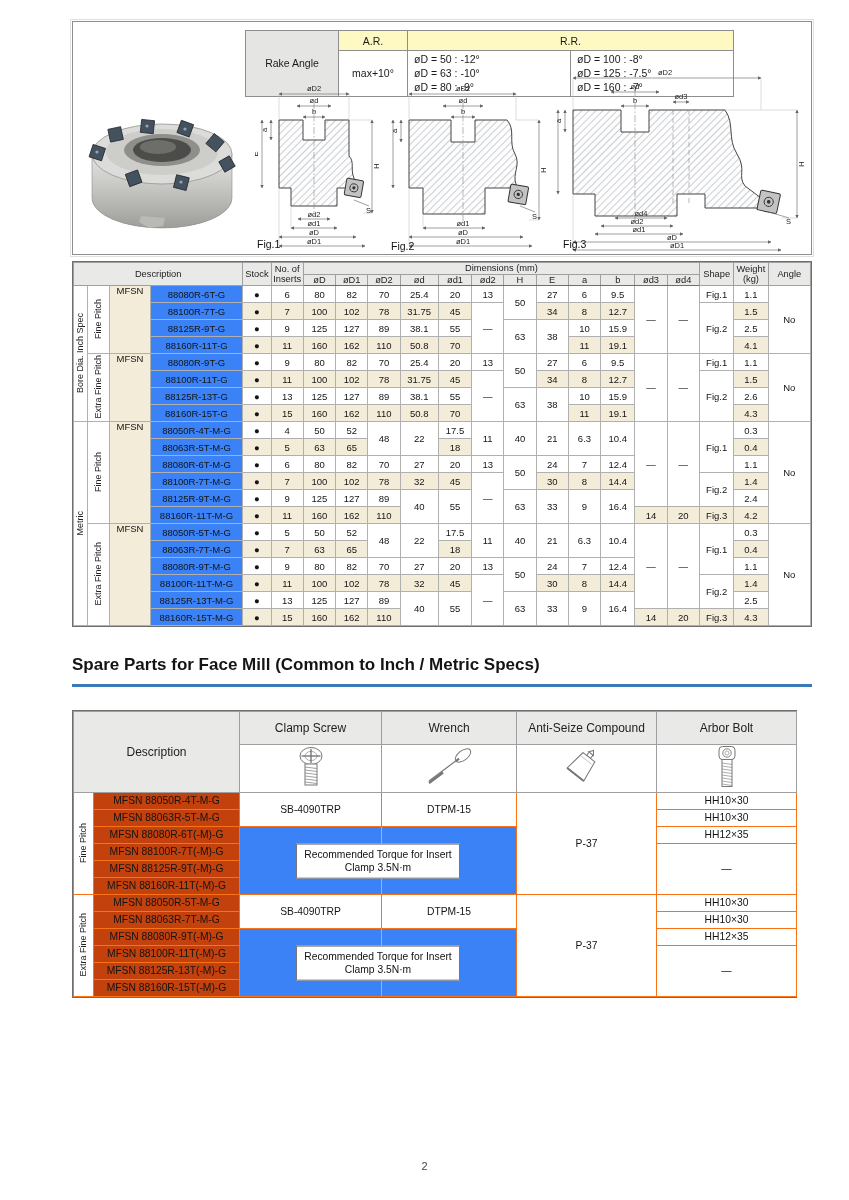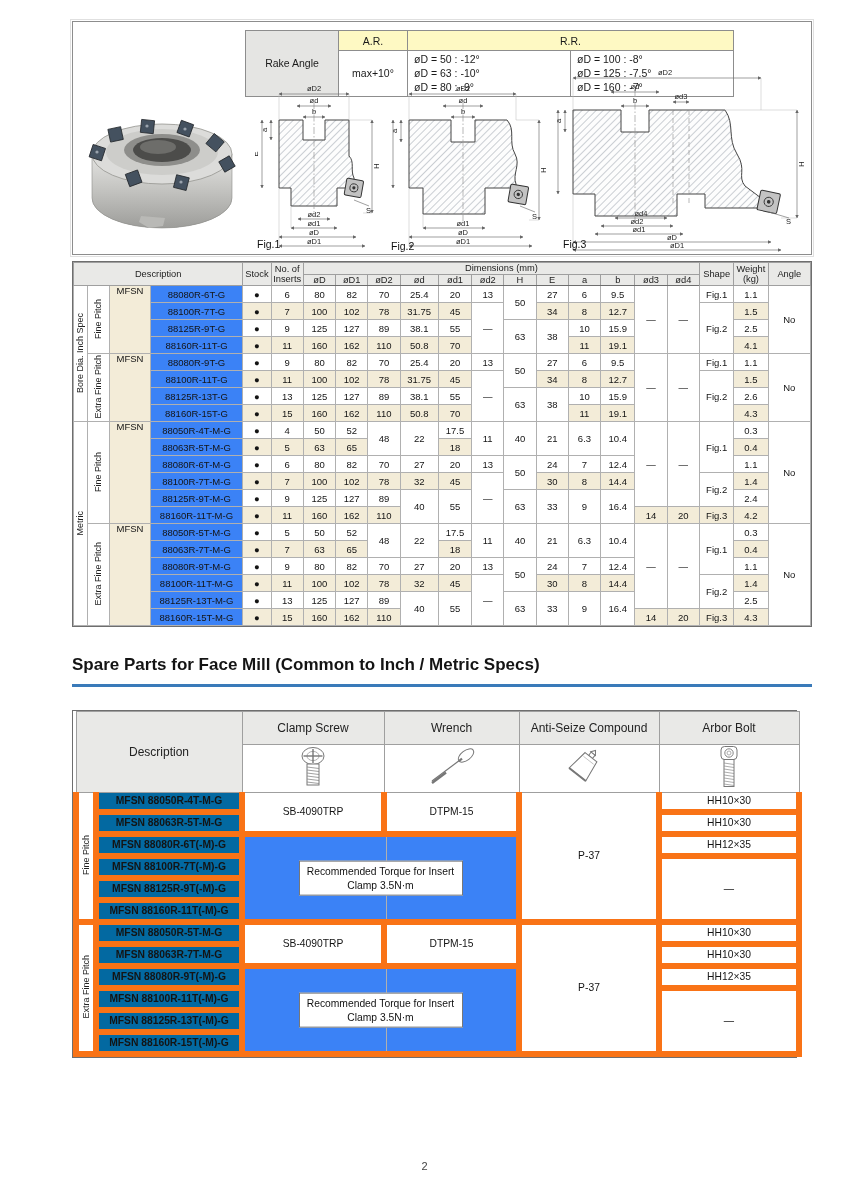--- a/index.html
+++ b/index.html
@@ -51,23 +51,23 @@
   td.stockc{font-size:7.5px;}
   .dim-notes{display:flex;justify-content:space-between;margin-top:4px;font-size:9px;color:#555;}
 
   
   .spare-wrap{margin-top:23px;border:1px solid #6e6e6e;width:723px;}
   table.spare{border-collapse:collapse;table-layout:fixed;width:723px;}
   table.spare th{border:1px solid #9f9f9f;font-weight:normal;font-size:12px;color:#222;padding:0;}
   table.spare thead tr.labels th{background:#e9e9e7;height:32px;}
   table.spare thead tr.icons th{background:#fff;height:46px;}
   table.spare th.desc-h{background:#e9e9e7;}
-  table.spare td{border:6px solid #f97316;font-size:10.3px;text-align:center;padding:0;height:16px;line-height:1;color:#141414;}
+  table.spare td{border:1px solid #f97316;font-size:10.3px;text-align:center;padding:0;height:16px;line-height:1;color:#141414;}
   table.spare tr.grp td{border-top:1px solid #6e6e6e;}
-  td.sp-model{background:#0369a1;text-align:left;padding-left:9px;font-weight:bold;}
+  td.sp-model{background:#c2410c;text-align:left;padding-left:9px;}
   .torque-cell{position:relative;background:#3b82f6;}
   .torque-cell::before{content:"";position:absolute;top:0;bottom:0;left:141px;width:1px;background:#b0b0b0;}
   .torque-box{position:absolute;left:50%;top:50%;transform:translate(-50%,-50%);border:1px solid #777;background:#fff;width:150px;padding:3px 6px;font-size:10.3px;line-height:1.3;text-align:center;color:#111;z-index:2;}
 
   .footnote{margin-top:8px;font-size:9.5px;color:#666;}
   .page-num{position:absolute;left:0;top:1160px;width:849px;text-align:center;font-size:11px;color:#444;}
 </style>
 </head>
 <body>
 

